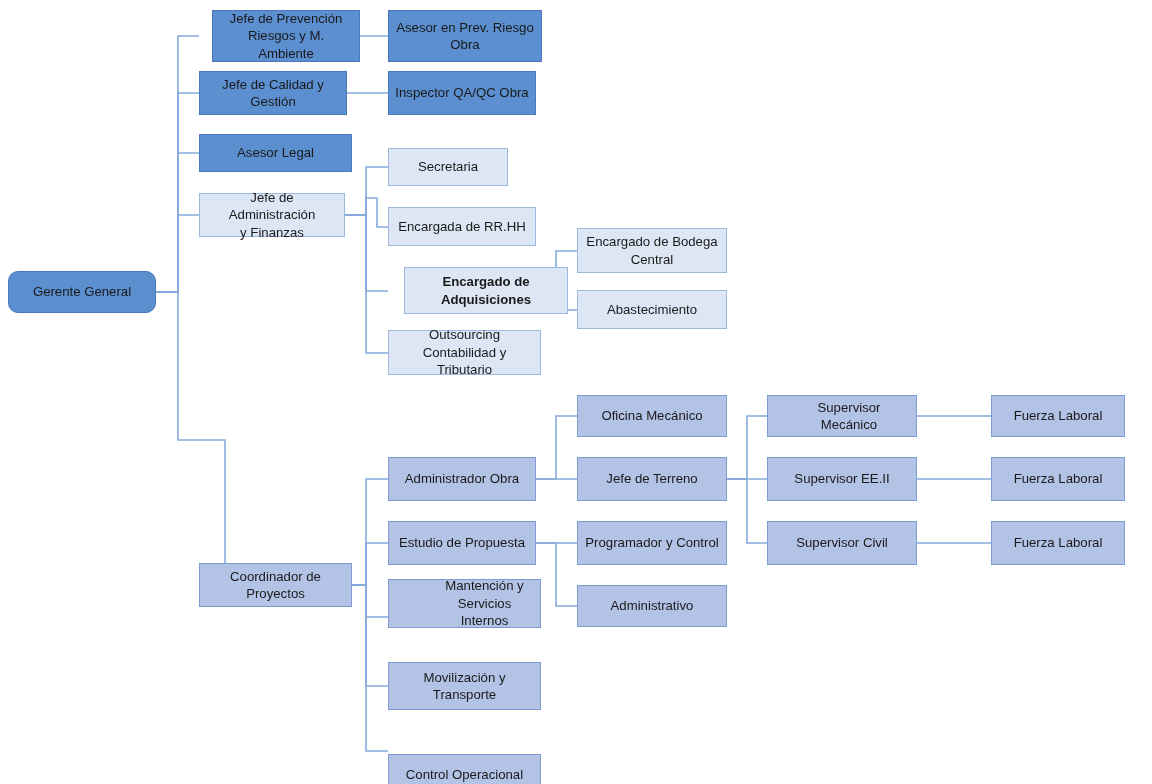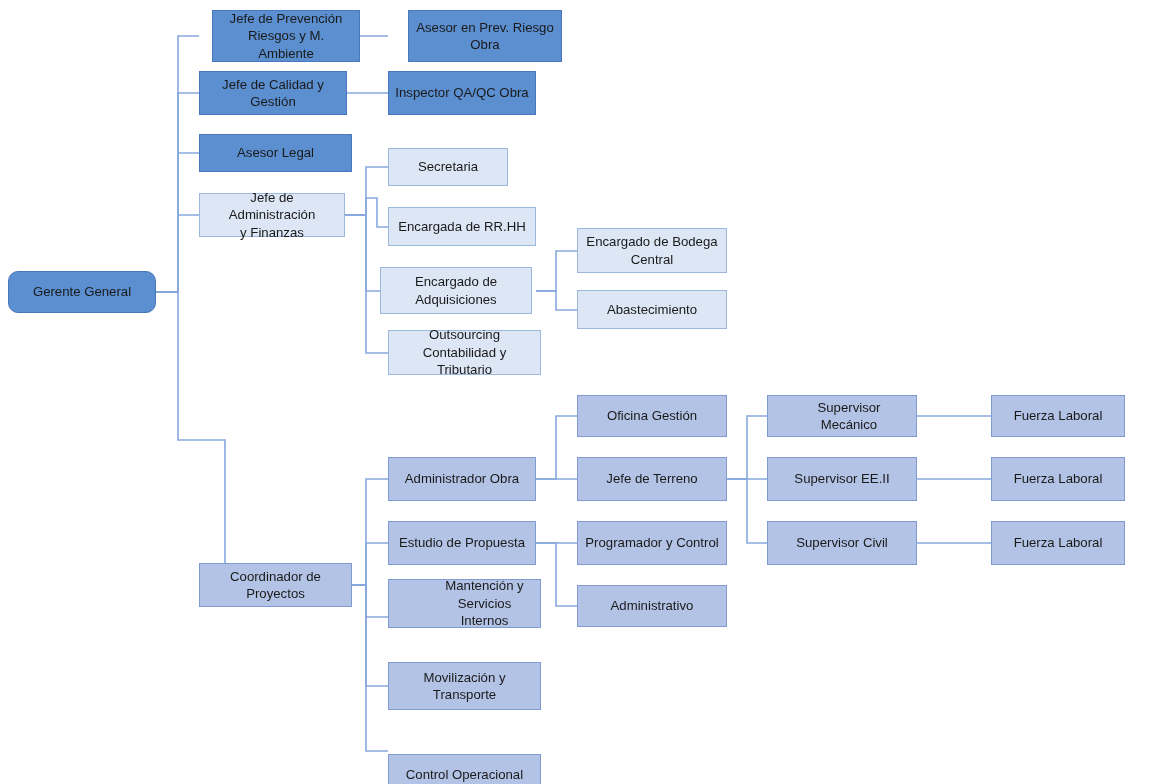--- a/index.html
+++ b/index.html
@@ -76,21 +76,21 @@
       <polyline points="917,543 991,543" fill="none" stroke="#87a9dd" stroke-width="1.6" stroke-linejoin="miter" stroke-linecap="butt"></polyline>
     </svg>
   <div id="node-layer">
       <div class="node tone-dark" style="left: 8px; top: 271px; width: 148px; height: 42px; border-radius: 10px;">
         <span>Gerente General</span>
       </div>
       <div class="node tone-dark" style="left: 212px; top: 10px; width: 148px; height: 52px;">
         <span>Jefe de Prevención
 Riesgos y M. Ambiente</span>
       </div>
-      <div class="node tone-dark" style="left: 388px; top: 10px; width: 154px; height: 52px; margin-left: 20px;">
+      <div class="node tone-dark" style="left: 388px; top: 10px; width: 154px; height: 52px;">
         <span>Asesor en Prev. Riesgo
 Obra</span>
       </div>
       <div class="node tone-dark" style="left: 199px; top: 71px; width: 148px; height: 44px;">
         <span>Jefe de Calidad y
 Gestión</span>
       </div>
       <div class="node tone-dark" style="left: 388px; top: 71px; width: 148px; height: 44px;">
         <span>Inspector QA/QC Obra</span>
       </div>
@@ -104,40 +104,40 @@
         <span>Jefe de Administración
 y Finanzas</span>
       </div>
       <div class="node tone-light" style="left: 388px; top: 207px; width: 148px; height: 39px;">
         <span>Encargada de RR.HH</span>
       </div>
       <div class="node tone-light" style="left: 577px; top: 228px; width: 150px; height: 45px;">
         <span>Encargado de Bodega
 Central</span>
       </div>
-      <div class="node tone-light" style="left: 380px; top: 267px; width: 152px; height: 47px;">
+      <div class="node tone-light" style="left: 404px; top: 267px; width: 164px; height: 47px; font-weight: bold;">
         <span>Encargado de
 Adquisiciones</span>
       </div>
       <div class="node tone-light" style="left: 577px; top: 290px; width: 150px; height: 39px;">
         <span>Abastecimiento</span>
       </div>
       <div class="node tone-light" style="left: 388px; top: 330px; width: 153px; height: 45px;">
         <span>Outsourcing
 Contabilidad y Tributario</span>
       </div>
       <div class="node tone-mid" style="left: 199px; top: 563px; width: 153px; height: 44px;">
         <span>Coordinador de
 Proyectos</span>
       </div>
       <div class="node tone-mid" style="left: 388px; top: 457px; width: 148px; height: 44px;">
         <span>Administrador Obra</span>
       </div>
       <div class="node tone-mid" style="left: 577px; top: 395px; width: 150px; height: 42px;">
-        <span>Oficina Gestión</span>
+        <span>Oficina Mecánico</span>
       </div>
       <div class="node tone-mid" style="left: 577px; top: 457px; width: 150px; height: 44px;">
         <span>Jefe de Terreno</span>
       </div>
       <div class="node tone-mid" style="left: 767px; top: 395px; width: 150px; height: 42px; padding-left: 20px;">
         <span>Supervisor Mecánico</span>
       </div>
       <div class="node tone-mid" style="left: 991px; top: 395px; width: 134px; height: 42px;">
         <span>Fuerza Laboral</span>
       </div>

